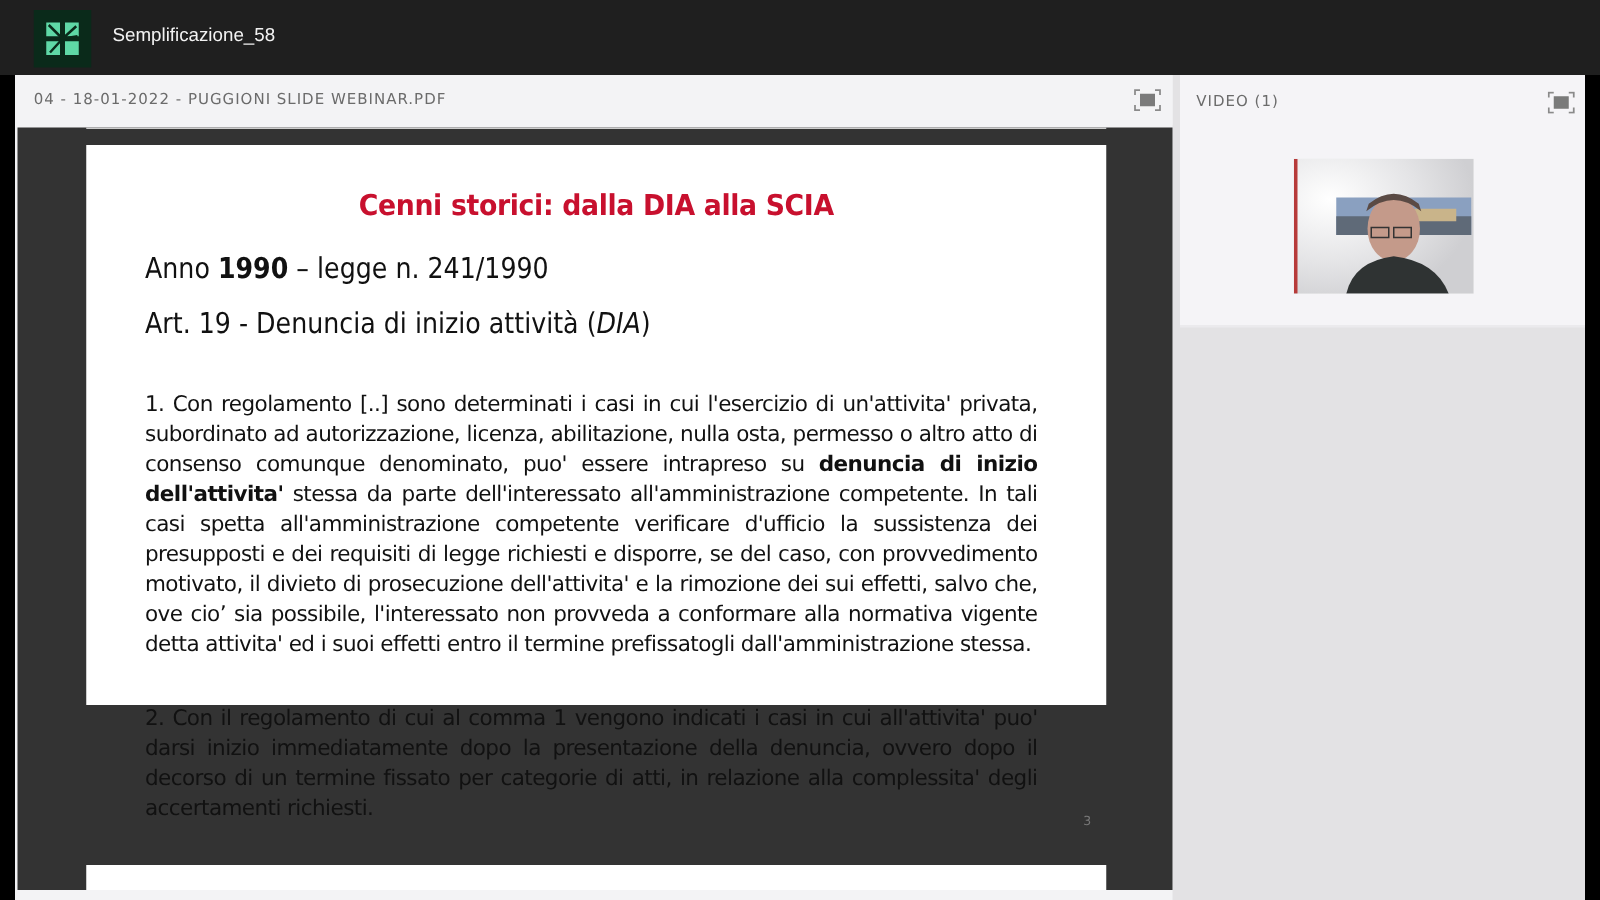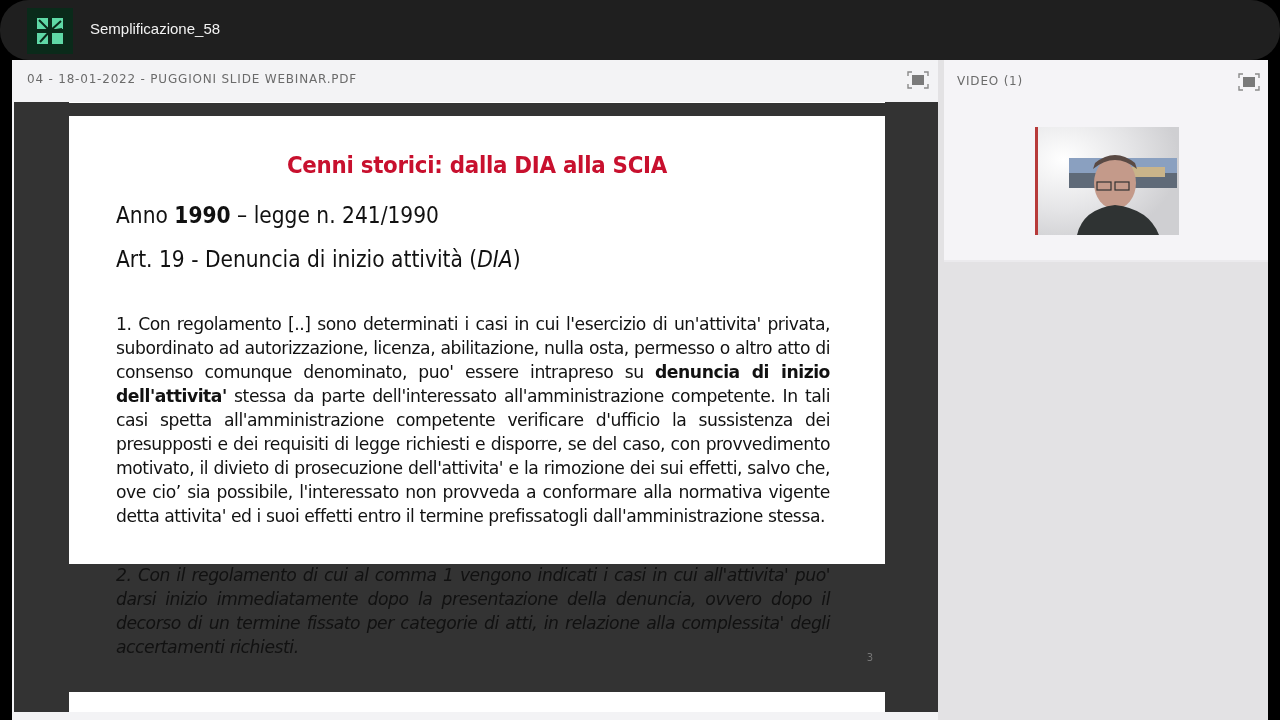--- a/index.html
+++ b/index.html
@@ -1,21 +1,21 @@
 <!DOCTYPE html>
 <html><head>
 <meta charset="utf-8">
 <style>
   * { box-sizing: border-box; margin: 0; padding: 0; }
   html, body { width: 1280px; height: 720px; overflow: hidden; background: #000; }
   body { font-family: "DejaVu Sans", sans-serif; position: relative; }
 
   .topbar {
     position: absolute; left: 0; top: 0; width: 1280px; height: 60px;
-    background: #1f1f1f; display: flex; align-items: center; border-radius: 29px;
+    background: #1f1f1f; display: flex; align-items: center;
   }
   .logo {
     position: absolute; left: 27px; top: 8px; width: 46px; height: 46px;
     background: #0a2a1a; display: flex; align-items: center; justify-content: center;
   }
   .app-title {
     position: absolute; left: 90px; top: 20px; color: #f2f2f2;
     font-size: 15px; font-family: "Liberation Sans", sans-serif;
   }
 
@@ -67,21 +67,21 @@
     font-family: "DejaVu Sans", sans-serif; transform-origin: left; transform: scaleX(0.88);
   }
   .para {
     position: absolute; left: 47px; width: 714px; font-size: 17.2px; line-height: 24px;
     color: #111; text-align: justify; font-family: "DejaVu Sans", sans-serif;
     letter-spacing: -0.45px;
     margin-top: 24px;
   }
   .para .b { font-weight: bold; }
   .para1 { top: 172px; }
-  .para2 { top: 423px; font-style: italic; }
+  .para2 { top: 423px; }
   .page-num {
     position: absolute; right: 12px; top: 536px; font-size: 10px; color: #777;
   }
 
   .video-pod {
     position: absolute; left: 932px; top: 0; width: 324px; height: 200px;
     background: #f5f4f7;
   }
   .video-pod-bottomedge {
     position: absolute; left: 932px; top: 200px; width: 324px; height: 2px; background: #ebeaed;

